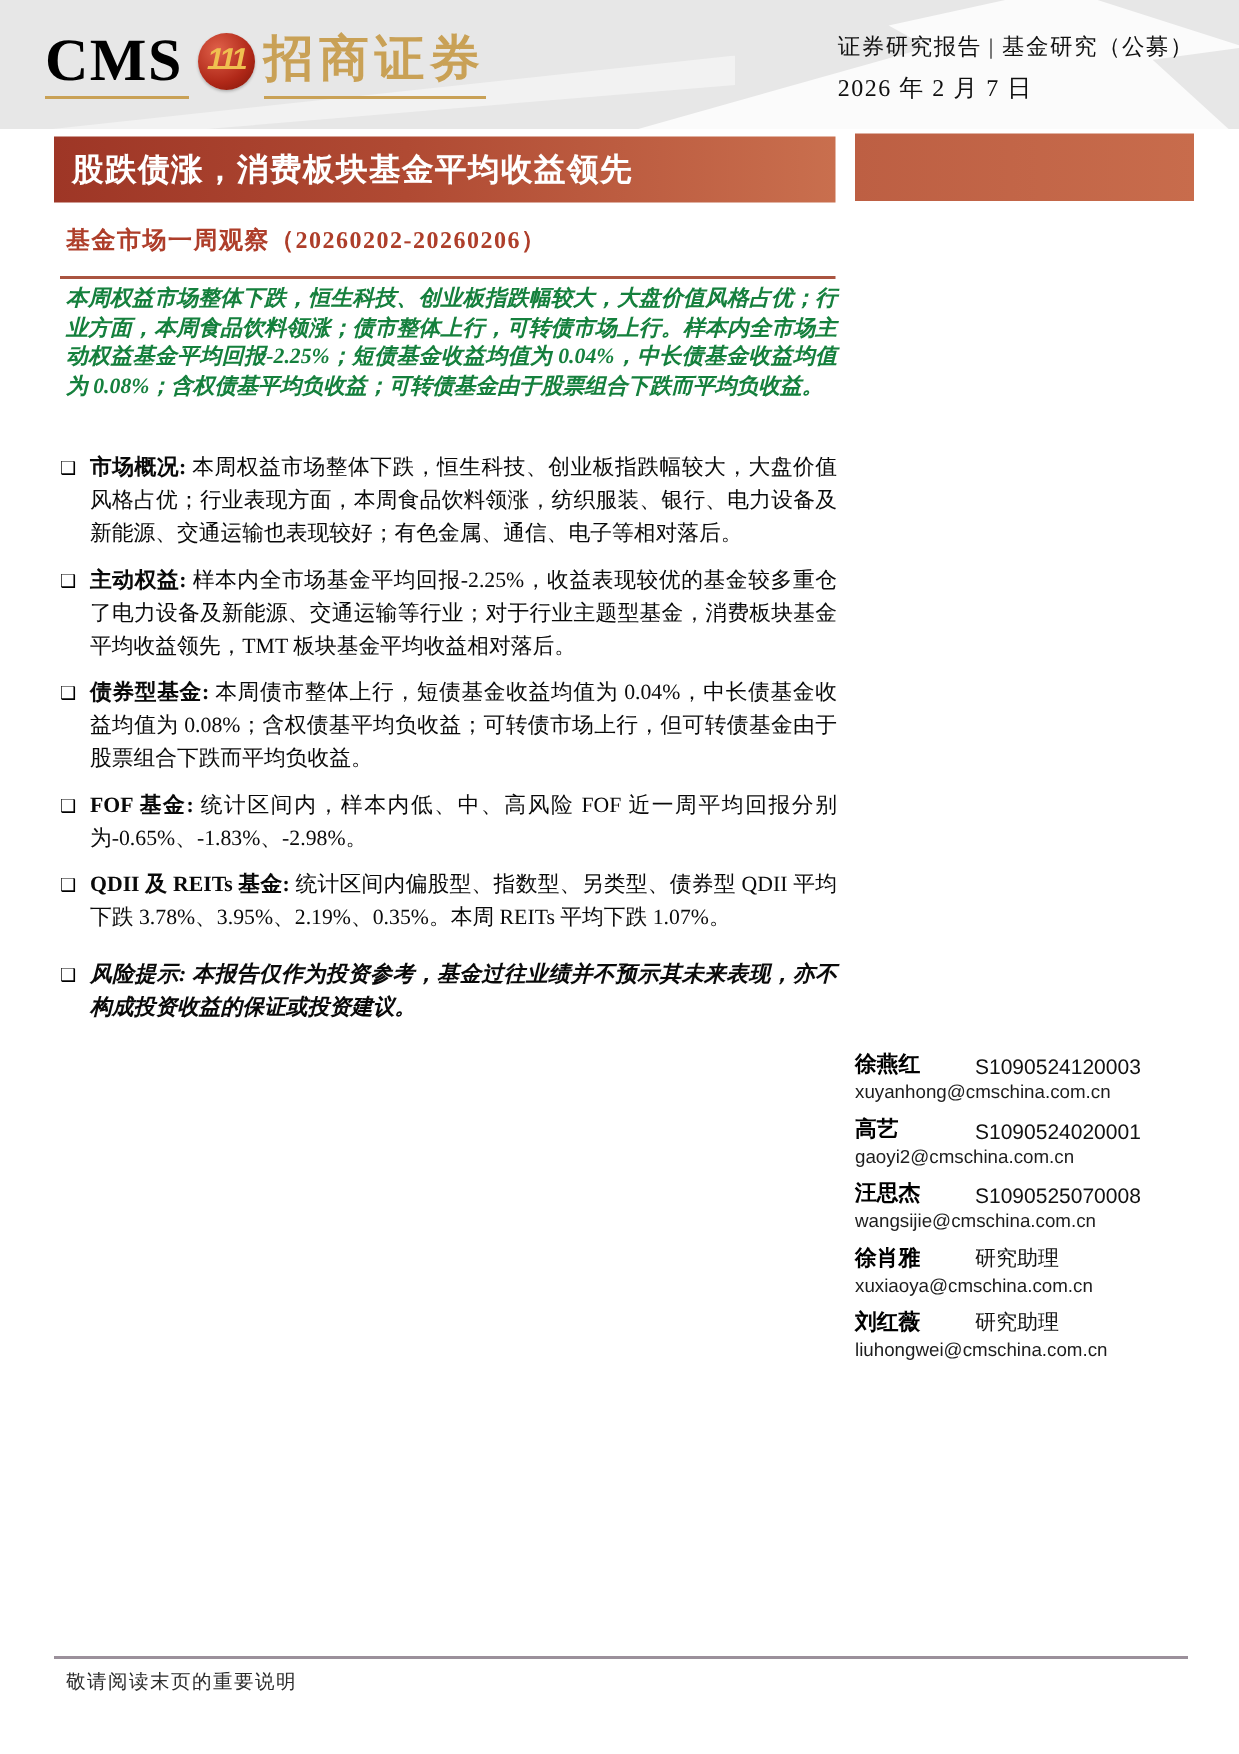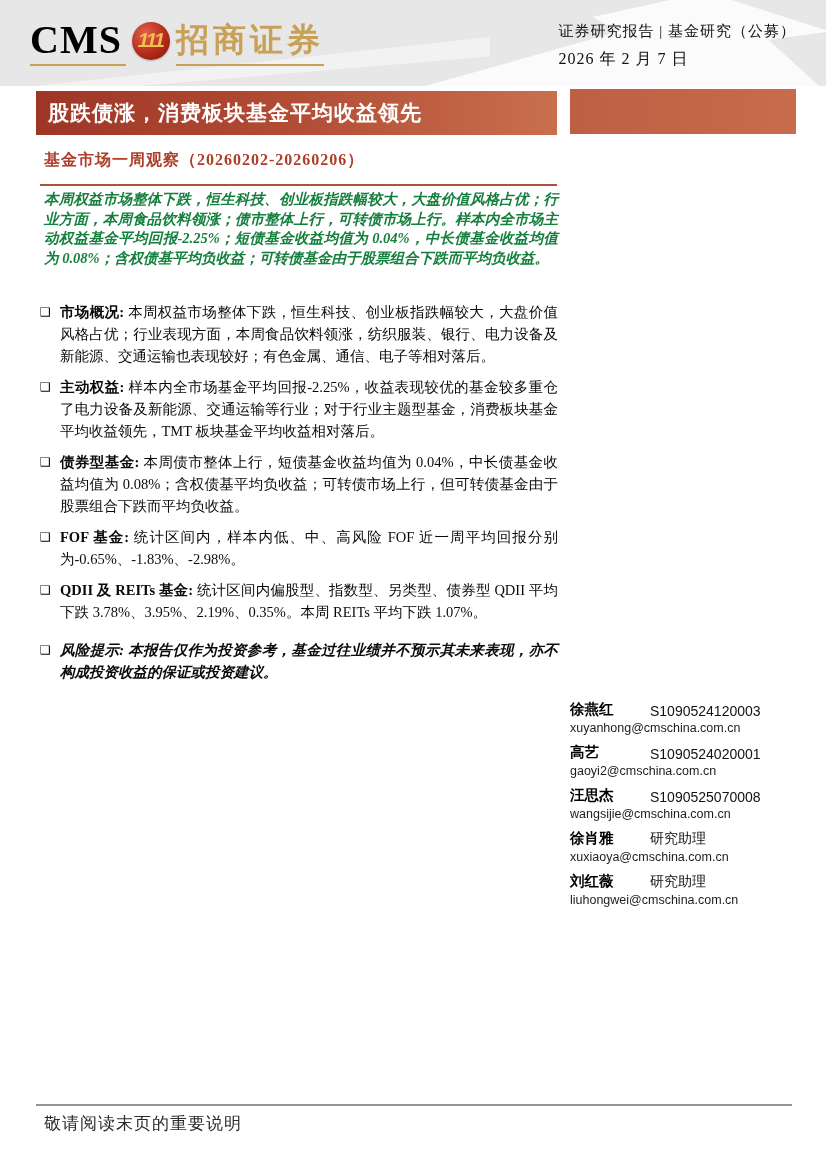--- a/index.html
+++ b/index.html
@@ -93,21 +93,21 @@
   .analyst { margin-bottom:8px; }
   .analyst-row { display:flex; align-items:flex-end; }
   .analyst-name { width:80px; font-size:14.5px; font-weight:bold; color:#000; }
   .analyst-code { font-size:14px; font-family:"Liberation Sans", sans-serif; color:#111; }
   .analyst-email {
     font-size:12.5px; font-family:Liberation Sans, sans-serif; color:#1c1c1c; margin-top:2px;
   }
 
   
   .footer-rule { position:absolute; left:36px; top:1104px; width:756px; height:2px; background:#9b909b; }
-  .footer-text { position:absolute; left:44px; top:1112px; font-size:17px; color:#2a2a2a; letter-spacing:1px; }
+  .footer-text { position:absolute; left:44px; top:1112px; font-size:13px; color:#2a2a2a; letter-spacing:1px; }
 </style>
 </head>
 <body>
 
 <div class="header-band">
   <div class="arrow-white-streak"></div>
   <div class="arrow-white-main"></div>
 </div>
 
 <div class="logo">

